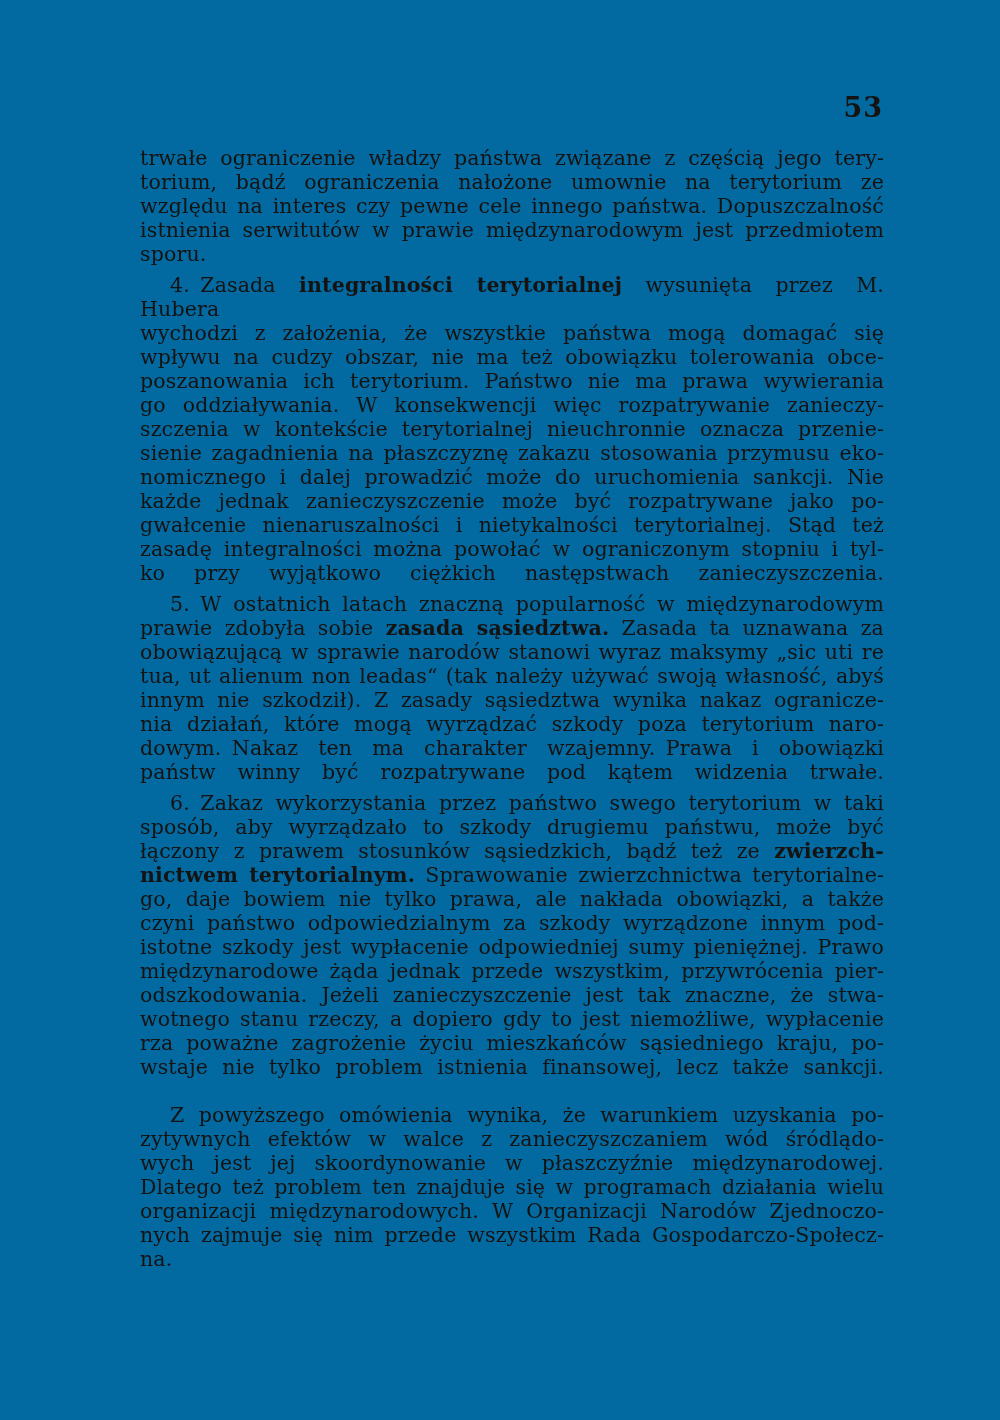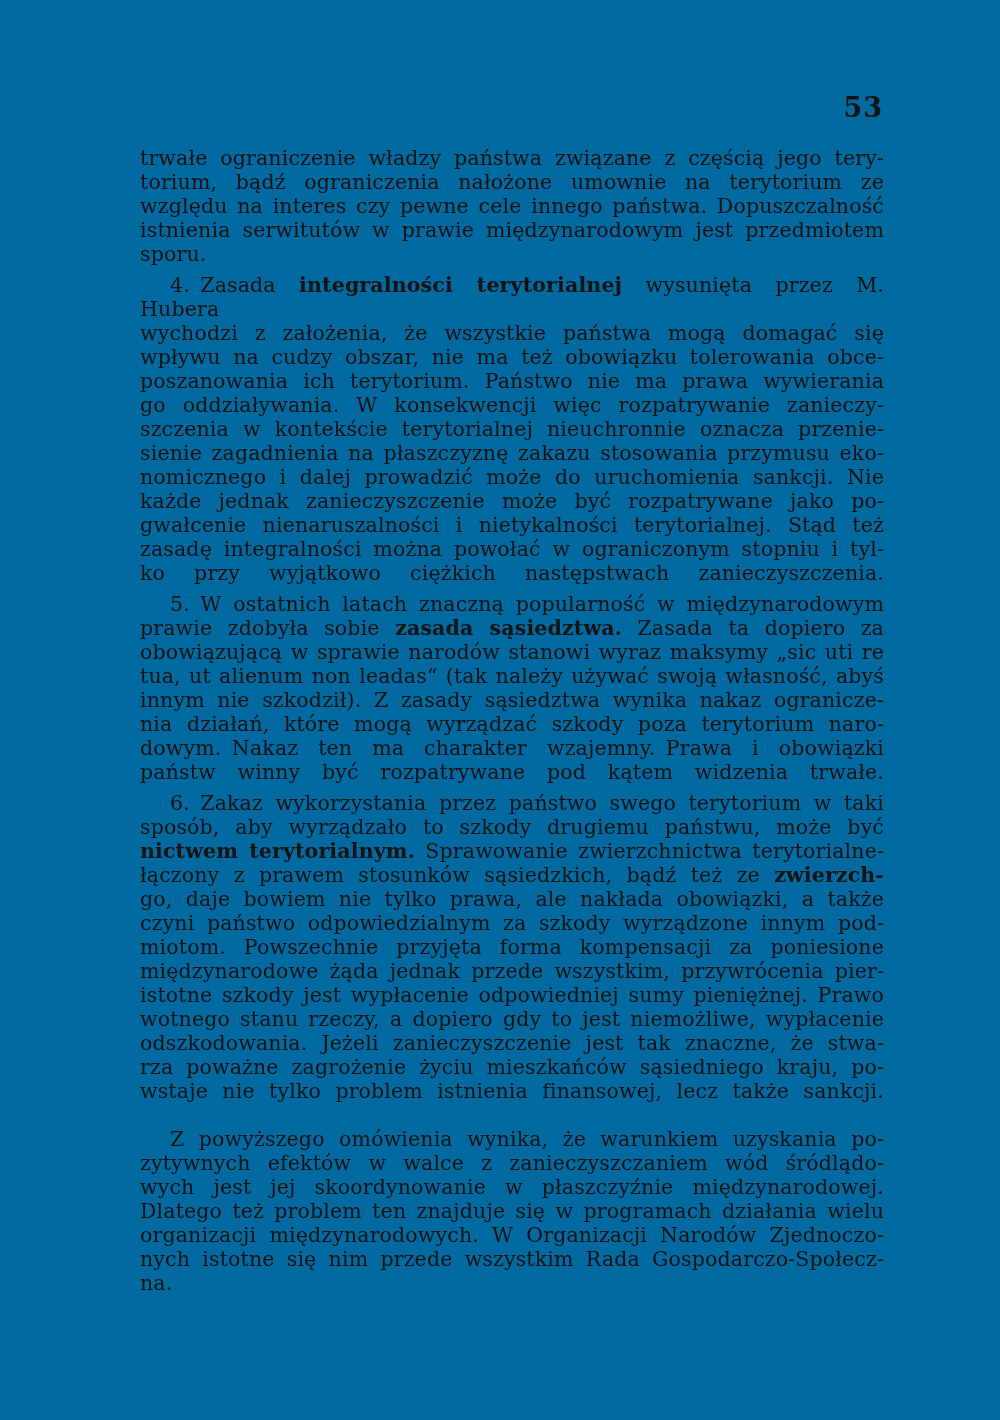--- a/index.html
+++ b/index.html
@@ -67,46 +67,45 @@
         <div class="line"><span>szczenia w kontekście terytorialnej nieuchronnie oznacza przenie-</span></div>
         <div class="line"><span>sienie zagadnienia na płaszczyznę zakazu stosowania przymusu eko-</span></div>
         <div class="line"><span>nomicznego i dalej prowadzić może do uruchomienia sankcji. Nie</span></div>
         <div class="line"><span>każde jednak zanieczyszczenie może być rozpatrywane jako po-</span></div>
         <div class="line"><span>gwałcenie nienaruszalności i nietykalności terytorialnej. Stąd też</span></div>
         <div class="line"><span>zasadę integralności można powołać w ograniczonym stopniu i tyl-</span></div>
         <div class="line"><span>ko przy wyjątkowo ciężkich następstwach zanieczyszczenia.</span></div>
       </div>
       <div class="paragraph numbered">
         <div class="line first-indent"><span>5. W ostatnich latach znaczną popularność w międzynarodowym</span></div>
-        <div class="line"><span>prawie zdobyła sobie </span><span class="bold">zasada sąsiedztwa.</span><span> Zasada ta dopiero za</span></div>
+        <div class="line"><span>prawie zdobyła sobie </span><span class="bold">zasada sąsiedztwa.</span><span> Zasada ta uznawana za</span></div>
         <div class="line"><span>obowiązującą w sprawie narodów stanowi wyraz maksymy „sic uti re</span></div>
         <div class="line"><span>tua, ut alienum non leadas“ (tak należy używać swoją własność, abyś</span></div>
         <div class="line"><span>innym nie szkodził). Z zasady sąsiedztwa wynika nakaz ogranicze-</span></div>
         <div class="line"><span>nia działań, które mogą wyrządzać szkody poza terytorium naro-</span></div>
         <div class="line"><span>dowym. Nakaz ten ma charakter wzajemny. Prawa i obowiązki</span></div>
         <div class="line"><span>państw winny być rozpatrywane pod kątem widzenia trwałe.</span></div>
       </div>
       <div class="paragraph numbered">
         <div class="line first-indent"><span>6. Zakaz wykorzystania przez państwo swego terytorium w taki</span></div>
         <div class="line"><span>sposób, aby wyrządzało to szkody drugiemu państwu, może być</span></div>
+        <div class="line"><span>łączony z prawem stosunków sąsiedzkich, bądź też ze </span><span class="bold">zwierzch-</span></div>
         <div class="line"><span class="bold">nictwem terytorialnym.</span><span> Sprawowanie zwierzchnictwa terytorialne-</span></div>
-        <div class="line"><span>łączony z prawem stosunków sąsiedzkich, bądź też ze </span><span class="bold">zwierzch-</span></div>
         <div class="line"><span>go, daje bowiem nie tylko prawa, ale nakłada obowiązki, a także</span></div>
         <div class="line"><span>czyni państwo odpowiedzialnym za szkody wyrządzone innym pod-</span></div>
-        <div class="line"><span>miotom. Powszechnie przyjęta forma kompensacji za poniesione</span></div>
+        <div class="line"><span>istotne szkody jest wypłacenie odpowiedniej sumy pieniężnej. Prawo</span></div>
         <div class="line"><span>międzynarodowe żąda jednak przede wszystkim, przywrócenia pier-</span></div>
-        <div class="line"><span>istotne szkody jest wypłacenie odpowiedniej sumy pieniężnej. Prawo</span></div>
+        <div class="line"><span>odszkodowania. Jeżeli zanieczyszczenie jest tak znaczne, że stwa-</span></div>
         <div class="line"><span>wotnego stanu rzeczy, a dopiero gdy to jest niemożliwe, wypłacenie</span></div>
-        <div class="line"><span>odszkodowania. Jeżeli zanieczyszczenie jest tak znaczne, że stwa-</span></div>
         <div class="line"><span>rza poważne zagrożenie życiu mieszkańców sąsiedniego kraju, po-</span></div>
         <div class="line"><span>wstaje nie tylko problem istnienia finansowej, lecz także sankcji.</span></div>
       </div>
       <div class="paragraph closing">
         <div class="line first-indent"><span>Z powyższego omówienia wynika, że warunkiem uzyskania po-</span></div>
         <div class="line"><span>zytywnych efektów w walce z zanieczyszczaniem wód śródlądo-</span></div>
         <div class="line"><span>wych jest jej skoordynowanie w płaszczyźnie międzynarodowej.</span></div>
         <div class="line"><span>Dlatego też problem ten znajduje się w programach działania wielu</span></div>
         <div class="line"><span>organizacji międzynarodowych. W Organizacji Narodów Zjednoczo-</span></div>
-        <div class="line"><span>nych istotne się nim przede wszystkim Rada Gospodarczo-Społecz-</span></div>
+        <div class="line"><span>nych zajmuje się nim przede wszystkim Rada Gospodarczo-Społecz-</span></div>
         <div class="line short-last"><span>na.</span></div>
       </div>
     </div>
 </div>
 
 </body></html>

